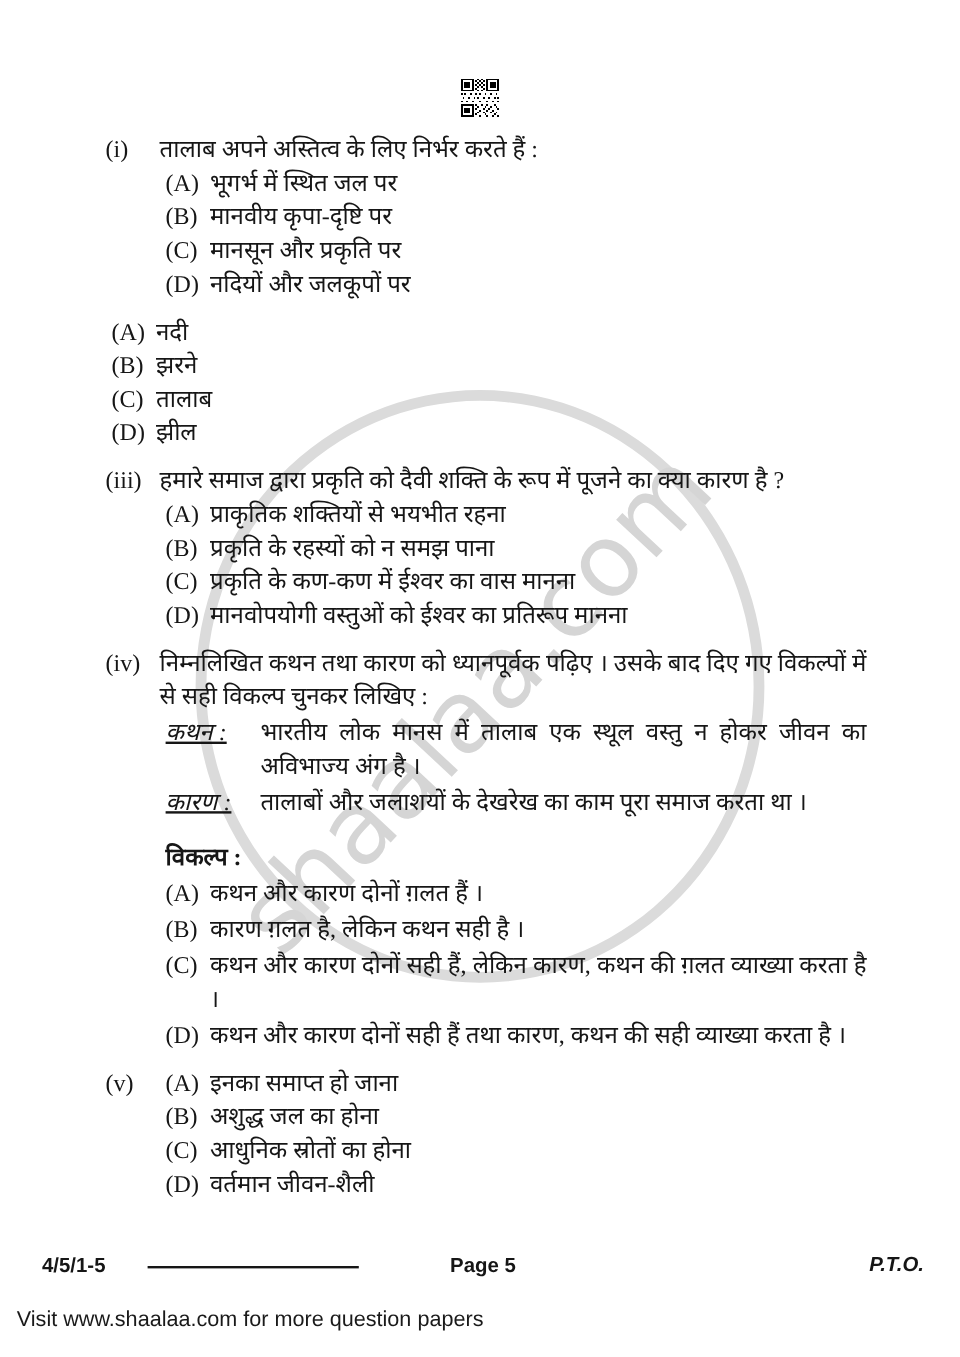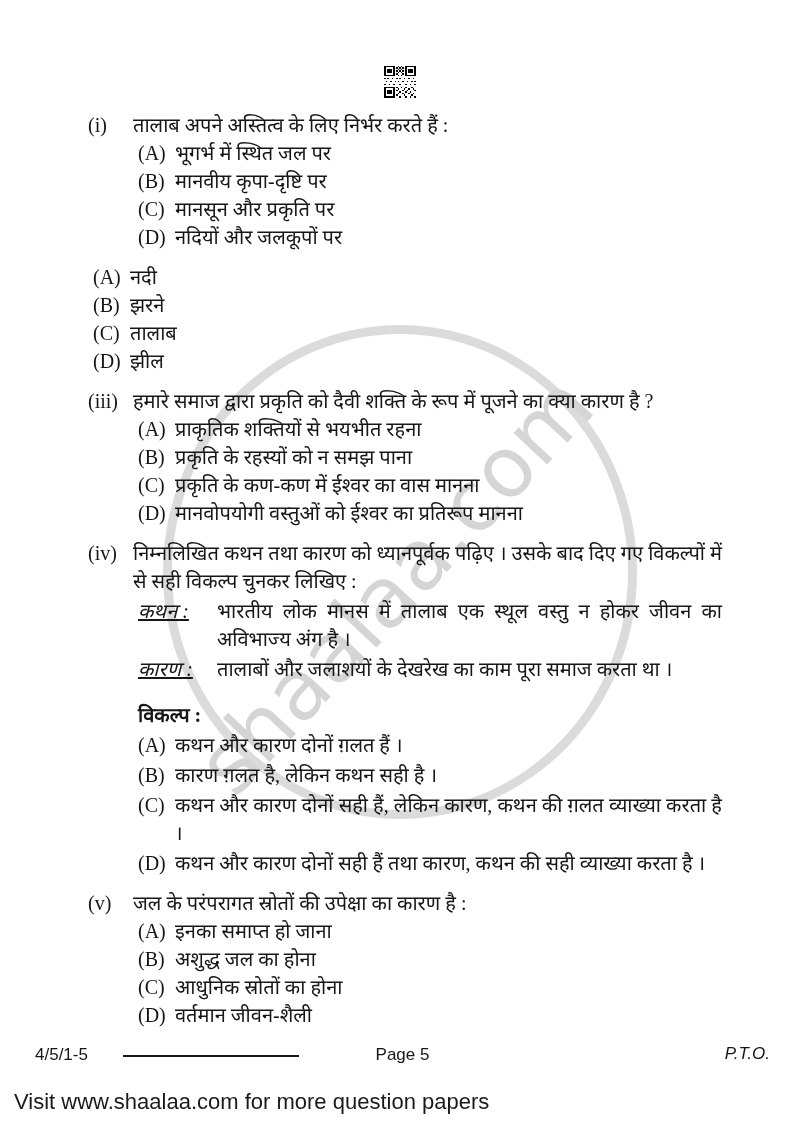--- a/index.html
+++ b/index.html
@@ -44,31 +44,31 @@
   .stmt { display:flex; padding-left:5px; margin-top:2px; }
   .stmt-label { width:79px; flex-shrink:0; font-style:italic;text-decoration:underline; }
   .stmt-text { flex:1; text-align:justify; }
   .opts-heading { font-weight:bold; padding-left:5px; margin-top:18px; }
   .q-iv .opt-row { margin-top:2px; }
   .q-iv .opt-text { text-align:justify; }
 
   
   .footer {
     position:absolute; left:35px; top:1044px; width:735px; height:24px; z-index:1;
-    font-family:"Liberation Sans","DejaVu Sans",sans-serif; font-size:17px; color:#161616;
+    font-family:"Liberation Sans","DejaVu Sans",sans-serif; font-size:17px; color:#161616;font-weight:bold;
   }
   .paper-code { position:absolute; left:0; top:1px; }
   .footer-rule { position:absolute; left:88px; top:11px; width:176px; border-top:2px solid #161616; }
   .page-label { position:absolute; left:0; right:0; top:1px; text-align:center; }
   .pto { position:absolute; right:0; top:0; font-style:italic; }
 
   .promo {
     position:absolute; left:14px; top:1089px; z-index:1;
     font-family:"Liberation Sans","DejaVu Sans",sans-serif;
-    font-size:22px; color:#1a1a1a;
+    font-size:18px; color:#1a1a1a;
   }
 </style>
 </head>
 <body>
 
 <div class="page">
 
   <div class="wm-circle"></div>
   <div class="wm-text">shaalaa.com</div>
 
@@ -201,21 +201,20 @@
         <div class="opt-row">
           <span class="opt-letter">(D)</span>
           <span class="opt-text">कथन और कारण दोनों सही हैं तथा कारण, कथन की सही व्याख्या करता है ।</span>
         </div>
       </div>
     </section>
 
     <section class="question">
       <div class="q-num">(v)</div>
       <div class="q-body">
-        <div class="q-text">जल के परंपरागत स्रोतों की उपेक्षा का कारण है :</div>
         <div class="opt-row">
           <span class="opt-letter">(A)</span>
           <span class="opt-text">इनका समाप्त हो जाना</span>
         </div>
         <div class="opt-row">
           <span class="opt-letter">(B)</span>
           <span class="opt-text">अशुद्ध जल का होना</span>
         </div>
         <div class="opt-row">
           <span class="opt-letter">(C)</span>

